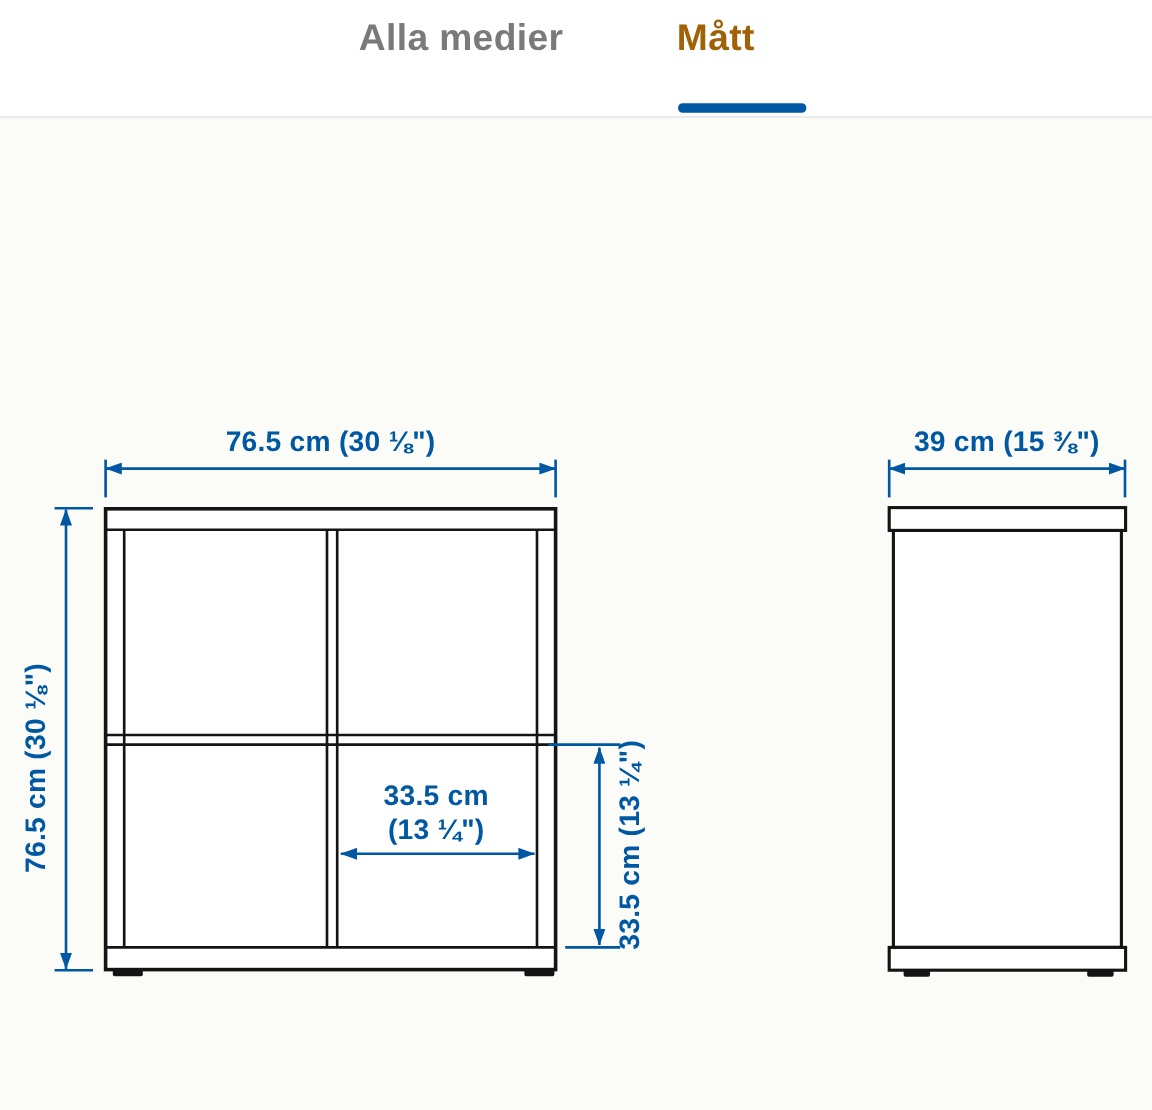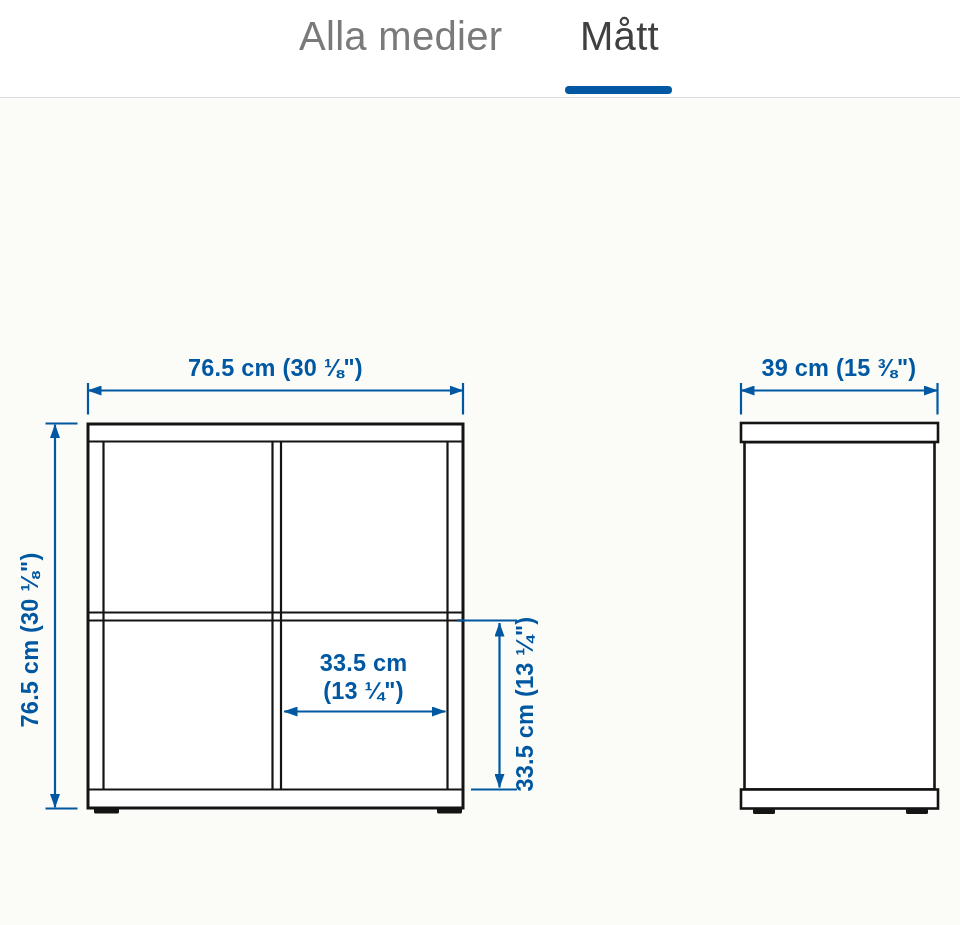--- a/index.html
+++ b/index.html
@@ -18,28 +18,28 @@
     top: 0; left: 0;
     width: 960px;
     height: 98px;
     background: #ffffff;
     border-bottom: 1.5px solid #dcdcdc;
     z-index: 2;
   }
   .tab {
     position: absolute;
     top: 14px;
-    font-size: 40px;
-    font-weight: 400;
+    font-size: 31px;
+    font-weight: 700;
     letter-spacing: 0.3px;
     cursor: pointer;
     white-space: nowrap;
   }
   .tab-inactive { left: 299px; color: #7a7a7a; }
-  .tab-active   { left: 580px; color: #404040; }
+  .tab-active   { left: 564px; color: #a16207; }
   .tab-underline {
     position: absolute;
     left: 565px;
     top: 86px;
     width: 107px;
     height: 8px;
     border-radius: 4px;
     background: #0058a3;
   }
   

